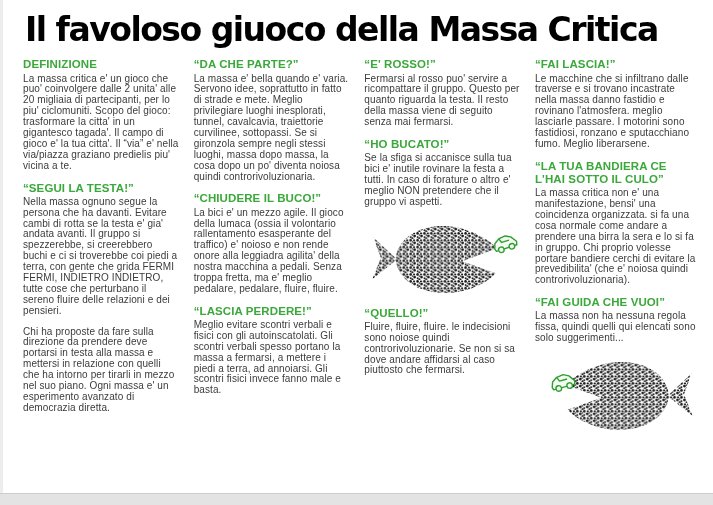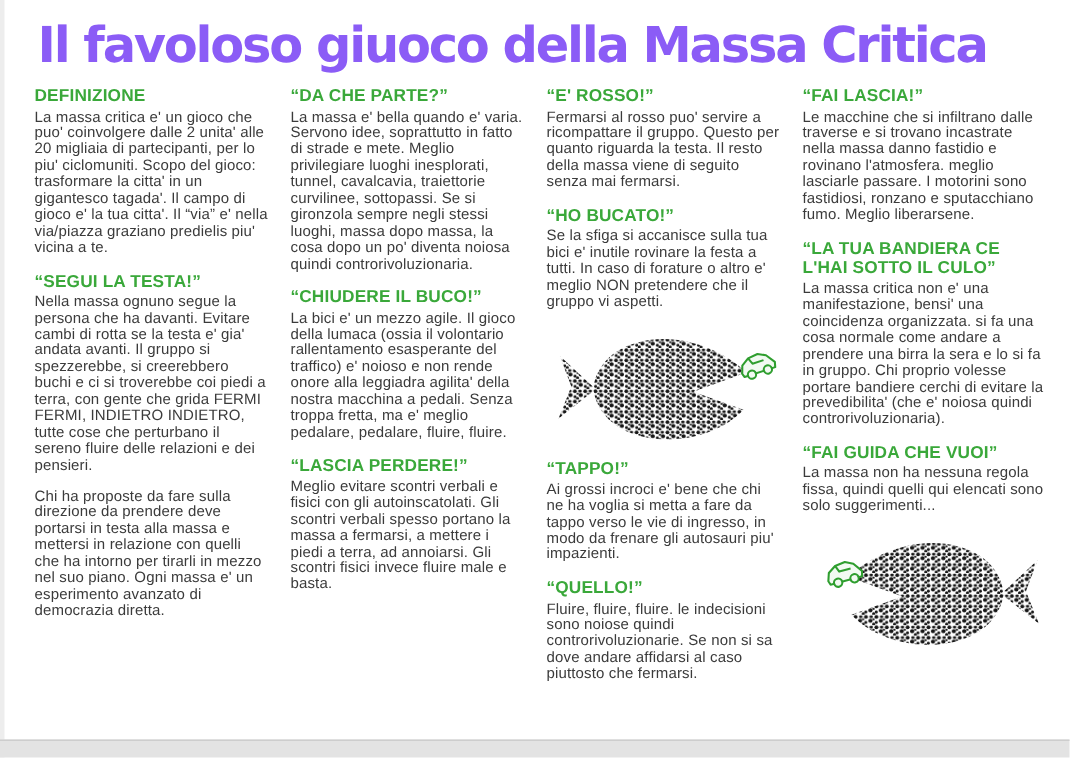--- a/index.html
+++ b/index.html
@@ -9,21 +9,21 @@
     font-family:"Liberation Sans","DejaVu Sans",sans-serif;
     -webkit-font-smoothing:antialiased;
   }
   .page{
     position:absolute;inset:0;
     border-left:3px solid #ededed;
     box-sizing:border-box;
     padding:10px 16px 0 20px;
   }
   .title{
-    color:#8b5cf6;
+    color:#000000;
     font-family:"DejaVu Sans","Liberation Sans",sans-serif;
     font-weight:bold;
     font-size:33px;
     letter-spacing:-1.5px;
     line-height:1.1;
     margin:2px 0 10px 2px;
     white-space:nowrap;
   }
   .cols{
     display:grid;
@@ -95,21 +95,21 @@
       <section>
         <h3 class="hd">“DA CHE PARTE?”</h3>
         <p class="bd">La massa e' bella quando e' varia. Servono idee, soprattutto in fatto di strade e mete. Meglio privilegiare luoghi inesplorati, tunnel, cavalcavia, traiettorie curvilinee, sottopassi. Se si gironzola sempre negli stessi luoghi, massa dopo massa, la cosa dopo un po' diventa noiosa quindi controrivoluzionaria.</p>
       </section>
       <section>
         <h3 class="hd">“CHIUDERE IL BUCO!”</h3>
         <p class="bd">La bici e' un mezzo agile. Il gioco della lumaca (ossia il volontario rallentamento esasperante del traffico) e' noioso e non rende onore alla leggiadra agilita' della nostra macchina a pedali. Senza troppa fretta, ma e' meglio pedalare, pedalare, fluire, fluire.</p>
       </section>
       <section>
         <h3 class="hd">“LASCIA PERDERE!”</h3>
-        <p class="bd">Meglio evitare scontri verbali e fisici con gli autoinscatolati. Gli scontri verbali spesso portano la massa a fermarsi, a mettere i piedi a terra, ad annoiarsi. Gli scontri fisici invece fluire male e basta.</p>
+        <p class="bd">Meglio evitare scontri verbali e fisici con gli autoinscatolati. Gli scontri verbali spesso portano la massa a fermarsi, a mettere i piedi a terra, ad annoiarsi. Gli scontri fisici invece fanno male e basta.</p>
       </section>
     </div>
 
     <div class="col">
       <section>
         <h3 class="hd">“E' ROSSO!”</h3>
         <p class="bd">Fermarsi al rosso puo' servire a ricompattare il gruppo. Questo per quanto riguarda la testa. Il resto della massa viene di seguito senza mai fermarsi.</p>
       </section>
       <section>
         <h3 class="hd">“HO BUCATO!”</h3>
@@ -122,24 +122,20 @@
           <path d="M32,48 C35,22 60,9 87,9 C112,9 137,21 151,35 L110,50 L149,64 C136,78 112,88 87,87 C59,86 36,73 32,48 Z" fill="url(#speck)"></path>
           <g transform="translate(143,24) rotate(-18)" stroke="#2f9e2f" stroke-width="1.6" fill="#f2faf2" stroke-linejoin="round">
             <path d="M1,13 L3,7 L9,3 L17,2 L23,5 L28,12 L27,16 L2,16 Z"></path>
             <path d="M9,3 L11,8 L20,8" fill="none"></path>
             <circle cx="8" cy="16" r="3.2"></circle>
             <circle cx="21" cy="16" r="3.2"></circle>
           </g>
         </svg>
       </div>
 
-      <section>
-        <h3 class="hd">“TAPPO!”</h3>
-        <p class="bd">Ai grossi incroci e' bene che chi ne ha voglia si metta a fare da tappo verso le vie di ingresso, in modo da frenare gli autosauri piu' impazienti.</p>
-      </section>
       <section>
         <h3 class="hd">“QUELLO!”</h3>
         <p class="bd">Fluire, fluire, fluire. le indecisioni sono noiose quindi controrivoluzionarie. Se non si sa dove andare affidarsi al caso piuttosto che fermarsi.</p>
       </section>
     </div>
 
     <div class="col">
       <section>
         <h3 class="hd">“FAI LASCIA!”</h3>
         <p class="bd">Le macchine che si infiltrano dalle traverse e si trovano incastrate nella massa danno fastidio e rovinano l'atmosfera. meglio lasciarle passare. I motorini sono fastidiosi, ronzano e sputacchiano fumo. Meglio liberarsene.</p>

